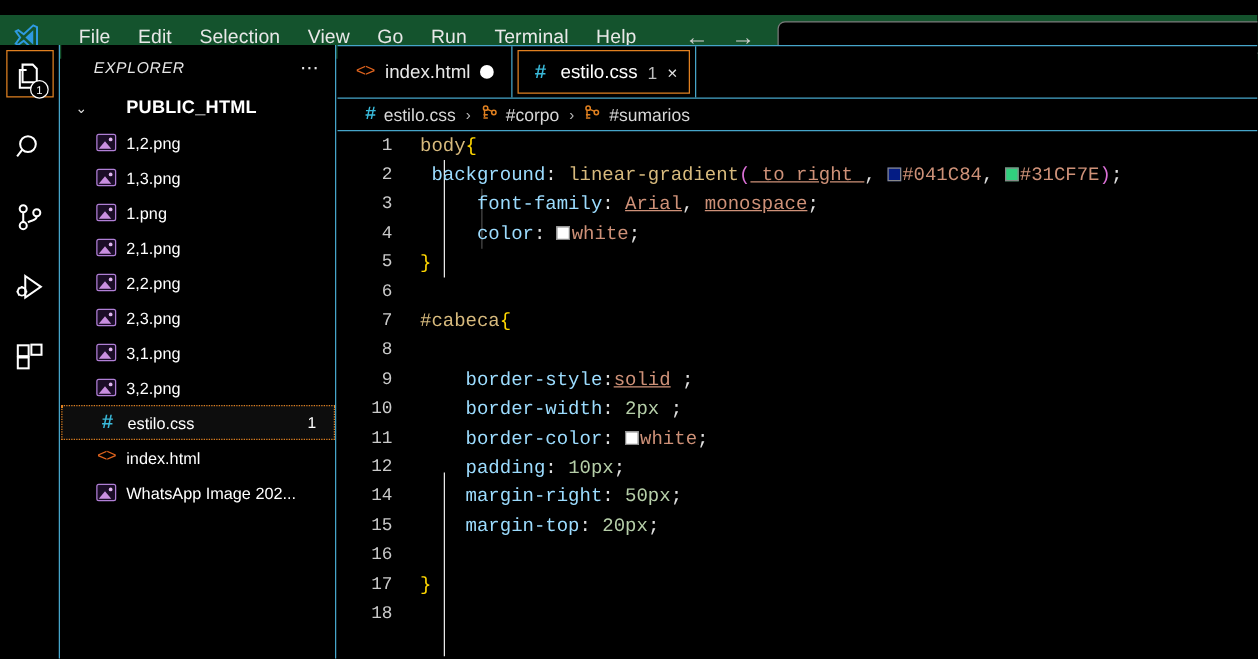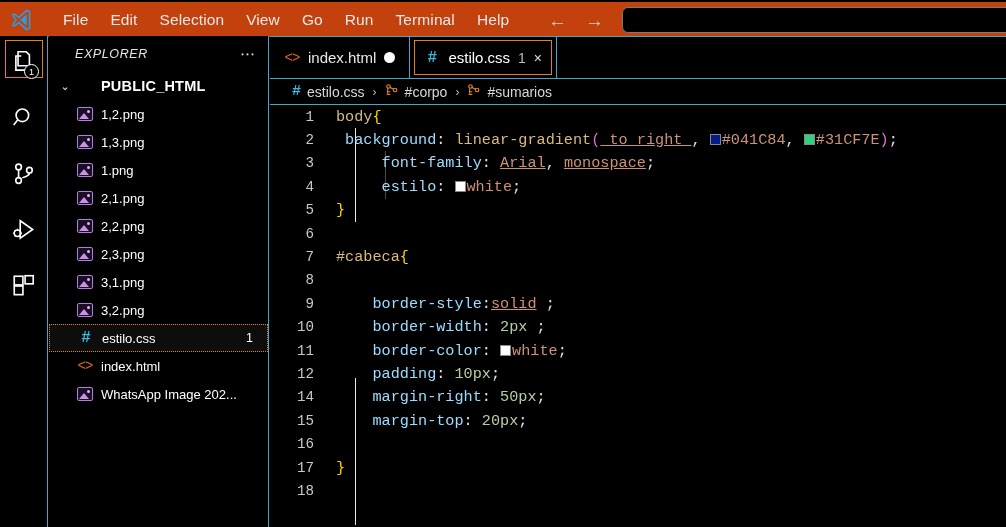--- a/index.html
+++ b/index.html
@@ -6,22 +6,22 @@
   html, body {
     width: 1006px; height: 527px;
     background: #000000;
     font-family: "Liberation Sans", sans-serif;
     overflow: hidden;
   }
   body { position: relative; }
 
   
   .titlebar {
-    position: absolute; top: 2px; left: 0; width: 1006px; height: 36px;
-    background: #c2410c; display: flex; align-items: center;
+    position: absolute; top: 12px; left: 0; width: 1006px; height: 36px;
+    background: #14532d; display: flex; align-items: center;
     border-bottom: 1px solid #000;
   }
   .vscode-logo { width: 34px; height: 34px; display: flex; align-items: center; justify-content: center; margin-left: 4px; }
   .menu { display: flex; align-items: center; margin-left: 14px; gap: 0px; }
   .menu-item {
     color: #e8e8e8; font-size: 15.5px; padding: 4px 11px; white-space: nowrap;
     letter-spacing: 0.1px;
   }
 
   .nav-arrows { position: absolute; left: 548px; top: 0; height: 36px; display: flex; align-items: center; gap: 18px; }
@@ -369,21 +369,21 @@
   <div class="code-area">
     <div class="indent-guides">
       <div class="iguide act" style="left:85px; top:23px; height:94px;"></div>
       <div class="iguide" style="left:115px; top:46px; height:48px;"></div>
       <div class="iguide act" style="left:85px; top:273px; height:164px;"></div>
     </div>
     <div id="code-lines">
         <div class="code-line"><div class="lnum">1</div><div class="ctext"><span class="t-sel">body</span><span class="t-brace">{</span></div></div>
         <div class="code-line"><div class="lnum">2</div><div class="ctext"><span class="t-prop"> background</span><span class="t-punc">: </span><span class="t-fn">linear-gradient</span><span class="t-paren">(</span><span class="t-kw"> to right </span><span class="t-punc">,</span><span class="t-punc"> </span><span class="swatch" style="background: rgb(4, 28, 132);"></span><span class="t-val">#041C84</span><span class="t-punc">,</span><span class="t-punc"> </span><span class="swatch" style="background: rgb(49, 207, 126);"></span><span class="t-val">#31CF7E</span><span class="t-paren">)</span><span class="t-punc">;</span></div></div>
         <div class="code-line"><div class="lnum">3</div><div class="ctext"><span class="t-prop">     font-family</span><span class="t-punc">: </span><span class="t-kw">Arial</span><span class="t-punc">, </span><span class="t-kw">monospace</span><span class="t-punc">;</span></div></div>
-        <div class="code-line"><div class="lnum">4</div><div class="ctext"><span class="t-prop">     estilo</span><span class="t-punc">: </span><span class="swatch" style="background: rgb(255, 255, 255);"></span><span class="t-val">white</span><span class="t-punc">;</span></div></div>
+        <div class="code-line"><div class="lnum">4</div><div class="ctext"><span class="t-prop">     color</span><span class="t-punc">: </span><span class="swatch" style="background: rgb(255, 255, 255);"></span><span class="t-val">white</span><span class="t-punc">;</span></div></div>
         <div class="code-line"><div class="lnum">5</div><div class="ctext"><span class="t-brace">}</span></div></div>
         <div class="code-line"><div class="lnum">6</div><div class="ctext"></div></div>
         <div class="code-line"><div class="lnum">7</div><div class="ctext"><span class="t-sel">#cabeca</span><span class="t-brace">{</span></div></div>
         <div class="code-line"><div class="lnum">8</div><div class="ctext"></div></div>
         <div class="code-line"><div class="lnum">9</div><div class="ctext"><span class="t-prop">    border-style</span><span class="t-punc">:</span><span class="t-kw">solid</span><span class="t-punc"> ;</span></div></div>
         <div class="code-line"><div class="lnum">10</div><div class="ctext"><span class="t-prop">    border-width</span><span class="t-punc">: </span><span class="t-num">2px</span><span class="t-punc"> ;</span></div></div>
         <div class="code-line"><div class="lnum">11</div><div class="ctext"><span class="t-prop">    border-color</span><span class="t-punc">: </span><span class="swatch" style="background: rgb(255, 255, 255);"></span><span class="t-val">white</span><span class="t-punc">;</span></div></div>
         <div class="code-line"><div class="lnum">12</div><div class="ctext"><span class="t-prop">    padding</span><span class="t-punc">: </span><span class="t-num">10px</span><span class="t-punc">;</span></div></div>
         <div class="code-line"><div class="lnum">14</div><div class="ctext"><span class="t-prop">    margin-right</span><span class="t-punc">: </span><span class="t-num">50px</span><span class="t-punc">;</span></div></div>
         <div class="code-line"><div class="lnum">15</div><div class="ctext"><span class="t-prop">    margin-top</span><span class="t-punc">: </span><span class="t-num">20px</span><span class="t-punc">;</span></div></div>

